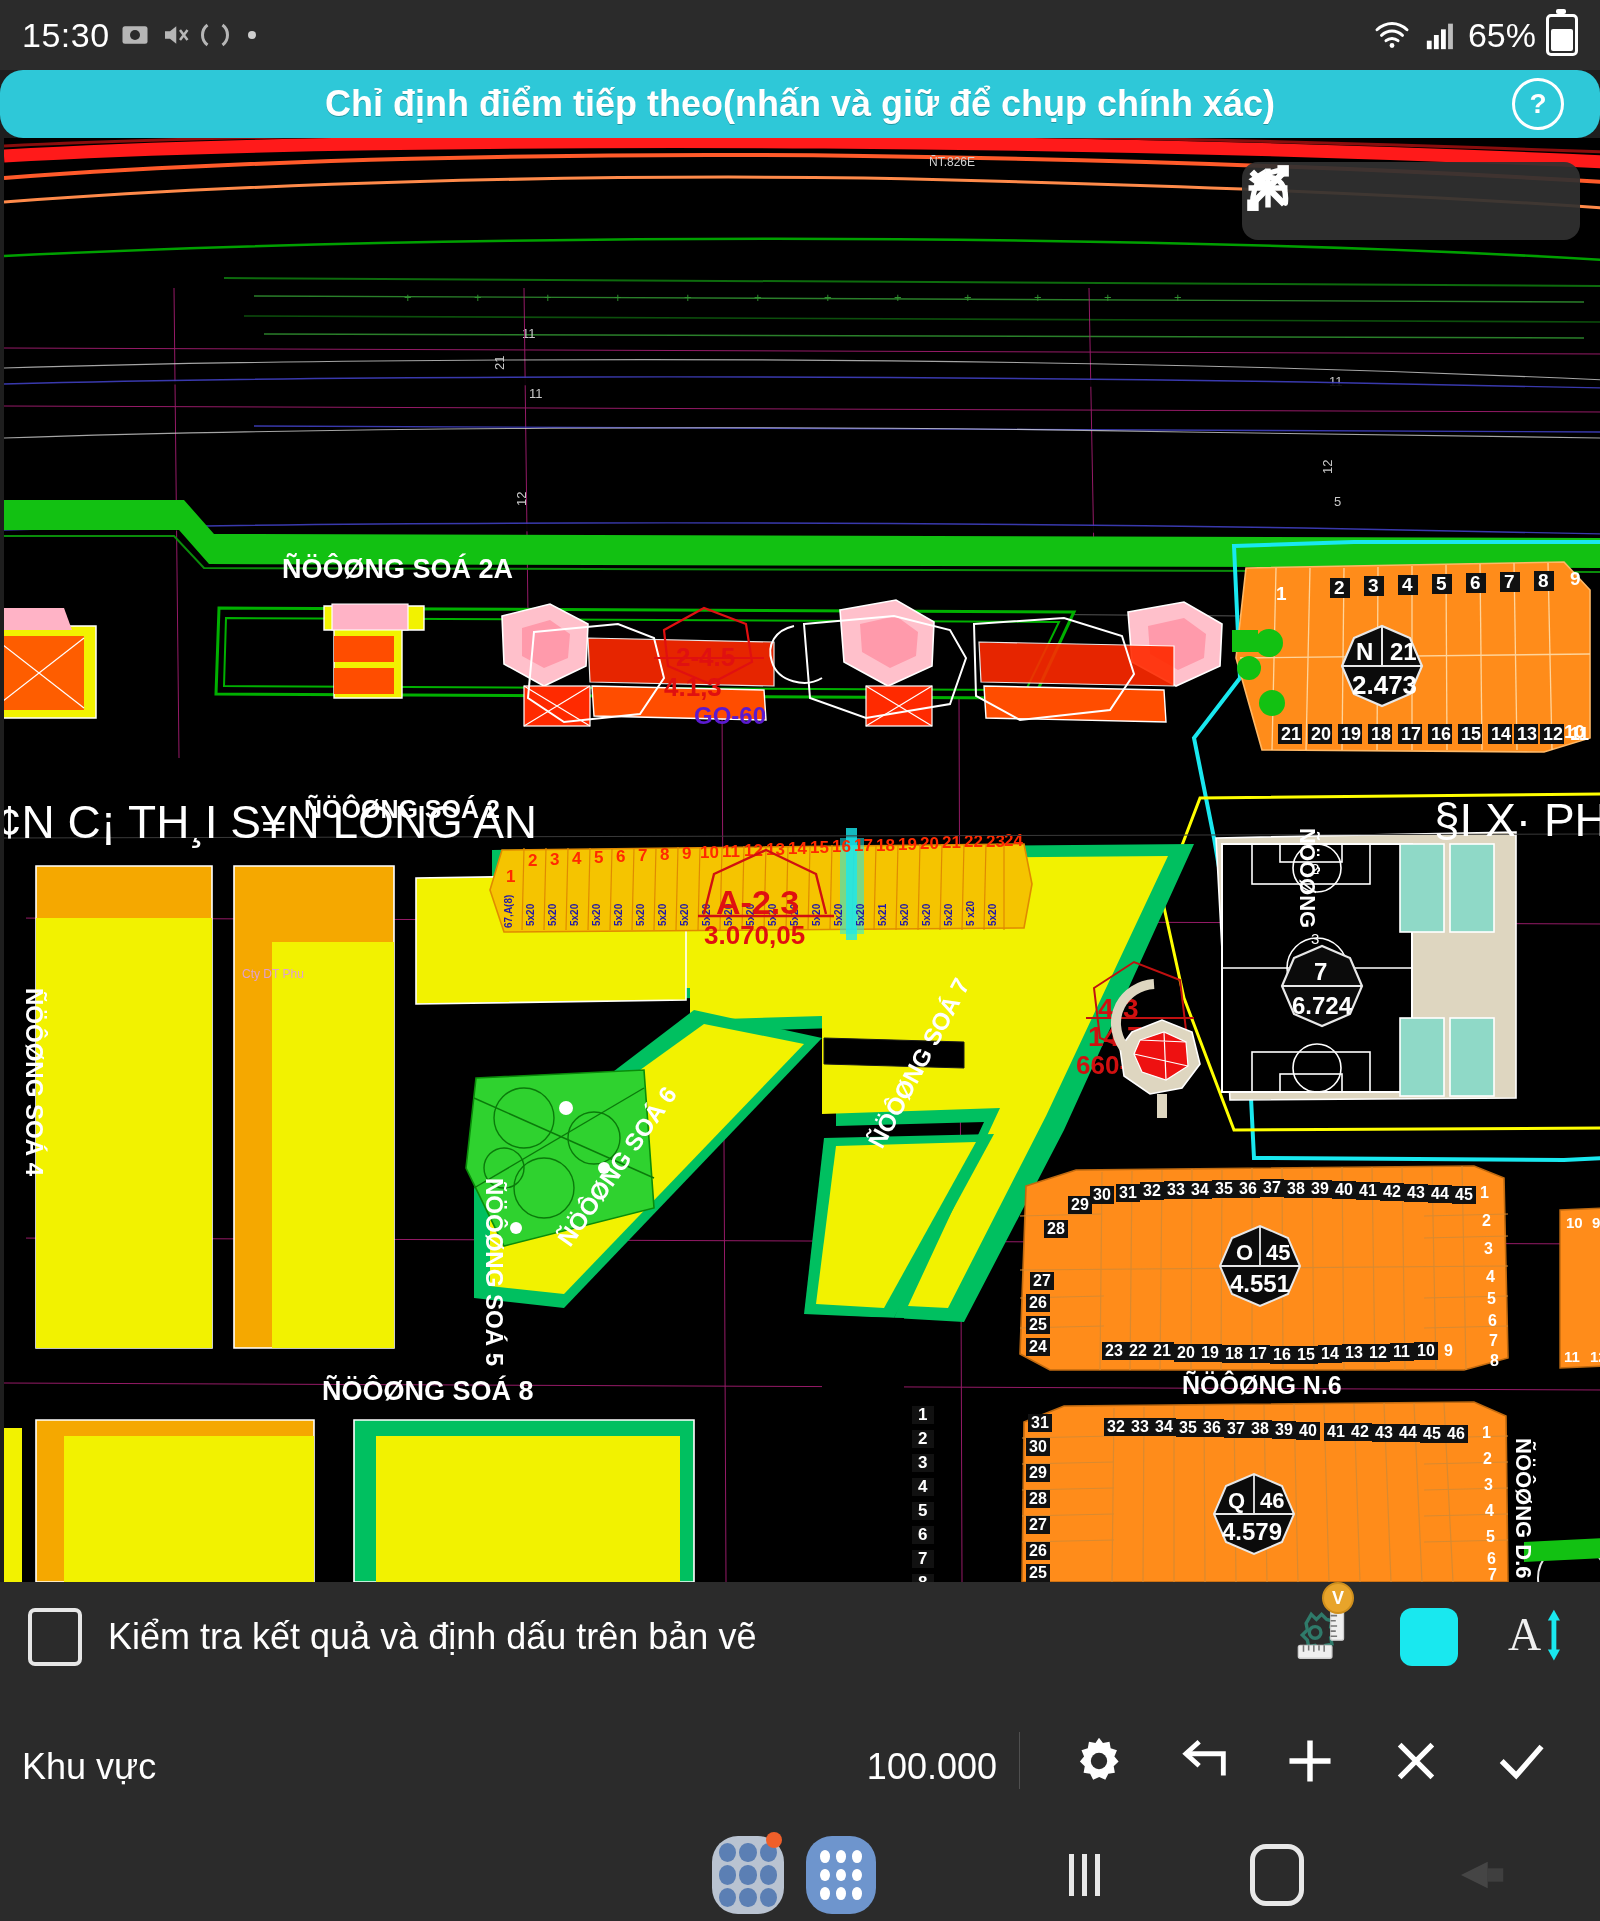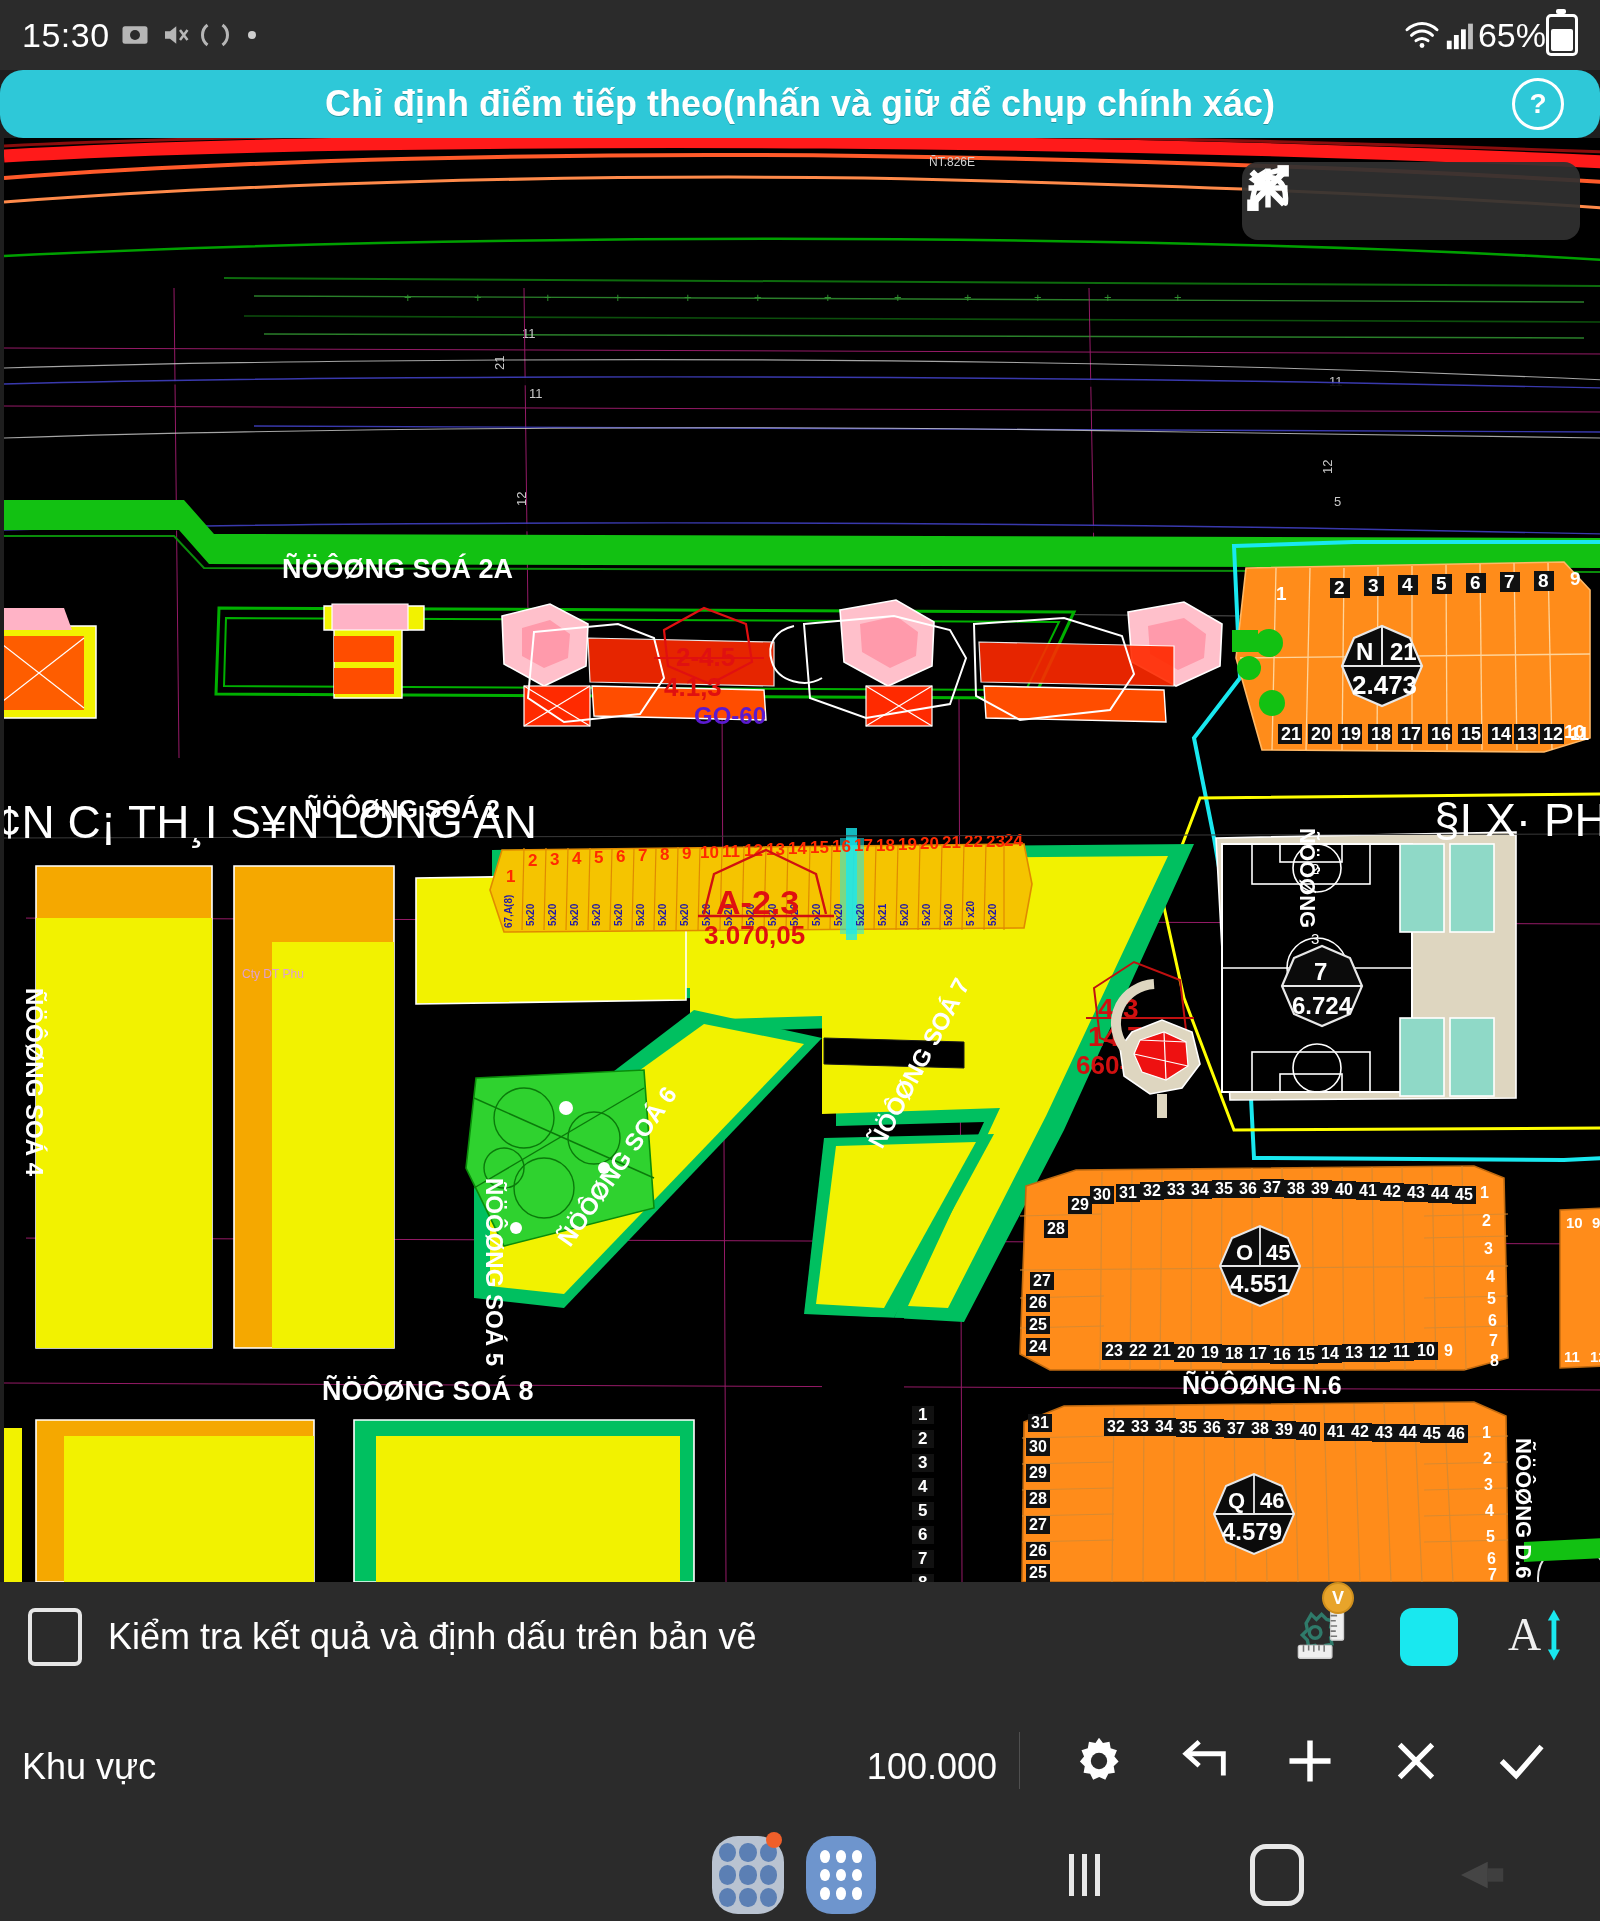--- a/index.html
+++ b/index.html
@@ -5,21 +5,21 @@
   html,body{margin:0;padding:0;background:#000;}
   body{width:1600px;height:1921px;font-family:"Liberation Sans",sans-serif;overflow:hidden;}
   #app{position:relative;width:1600px;height:1921px;background:#1e1e1e;}
 
   
   .statusbar{position:absolute;left:0;top:0;width:1600px;height:70px;background:#2b2b2b;display:flex;align-items:center;}
   .sb-time{color:#fff;font-size:34px;font-weight:400;margin-left:22px;letter-spacing:0.5px;}
   .sb-icons-left{display:flex;align-items:center;gap:10px;margin-left:10px;}
   .sb-mini{width:30px;height:30px;opacity:.85;display:block;}
   .sb-dot{width:8px;height:8px;border-radius:50%;background:#cfcfcf;margin-left:8px;}
-  .sb-right{margin-left:auto;display:flex;align-items:center;margin-right:22px;}
+  .sb-right{margin-left:auto;display:flex;align-items:center;gap:10px;margin-right:22px;}
   .sb-batt-txt{color:#fff;font-size:34px;}
   .batt{width:26px;height:36px;border:3px solid #fff;border-radius:5px;position:relative;}
   .batt:before{content:"";position:absolute;left:7px;top:-8px;width:10px;height:5px;background:#fff;border-radius:2px;}
   .batt i{position:absolute;left:2px;right:2px;bottom:2px;height:62%;background:#fff;border-radius:2px;display:block;}
 
   
   .titlebar{position:absolute;left:0;top:70px;width:1600px;height:68px;background:#2ec8d8;display:flex;align-items:center;justify-content:center;border-radius:23px;}
   .titlebar .ttxt{color:#fff;font-size:36px;font-weight:bold;text-shadow:0 1px 0 rgba(0,0,0,.25);}
   .help-btn{position:absolute;right:36px;top:50%;transform:translateY(-50%);width:46px;height:46px;border:3px solid #fff;border-radius:50%;color:#fff;font-size:28px;font-weight:bold;display:flex;align-items:center;justify-content:center;}
 

